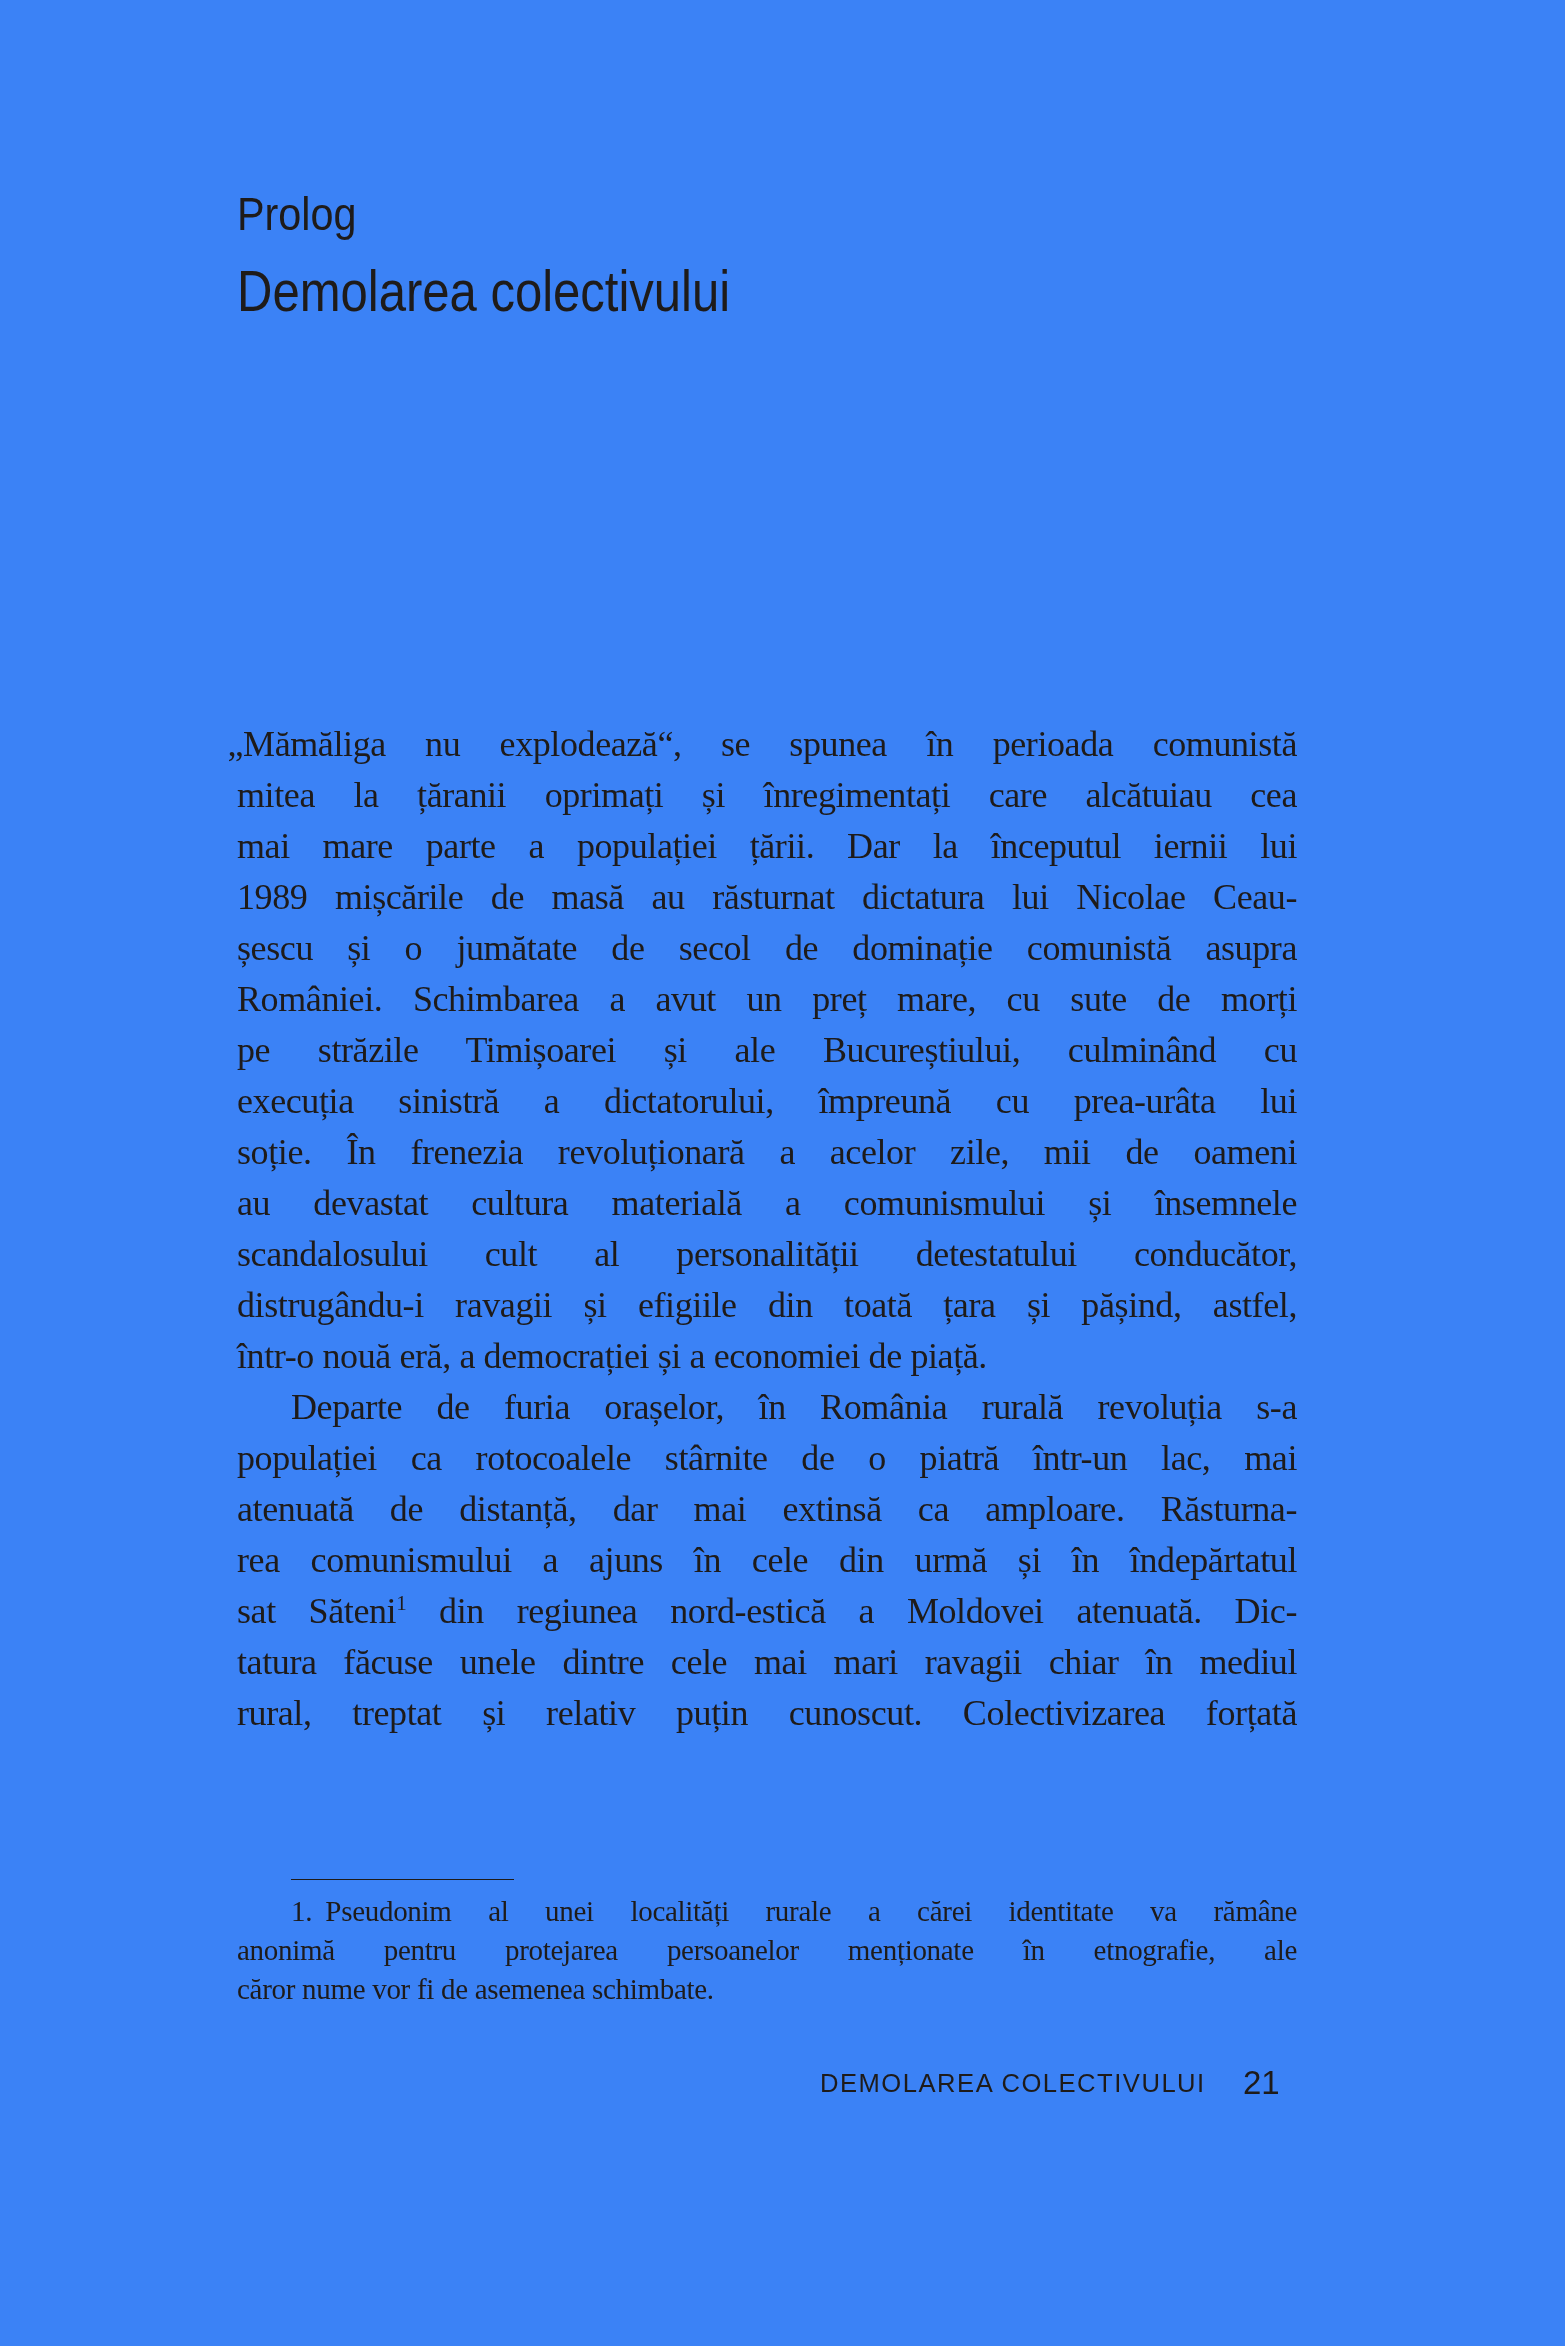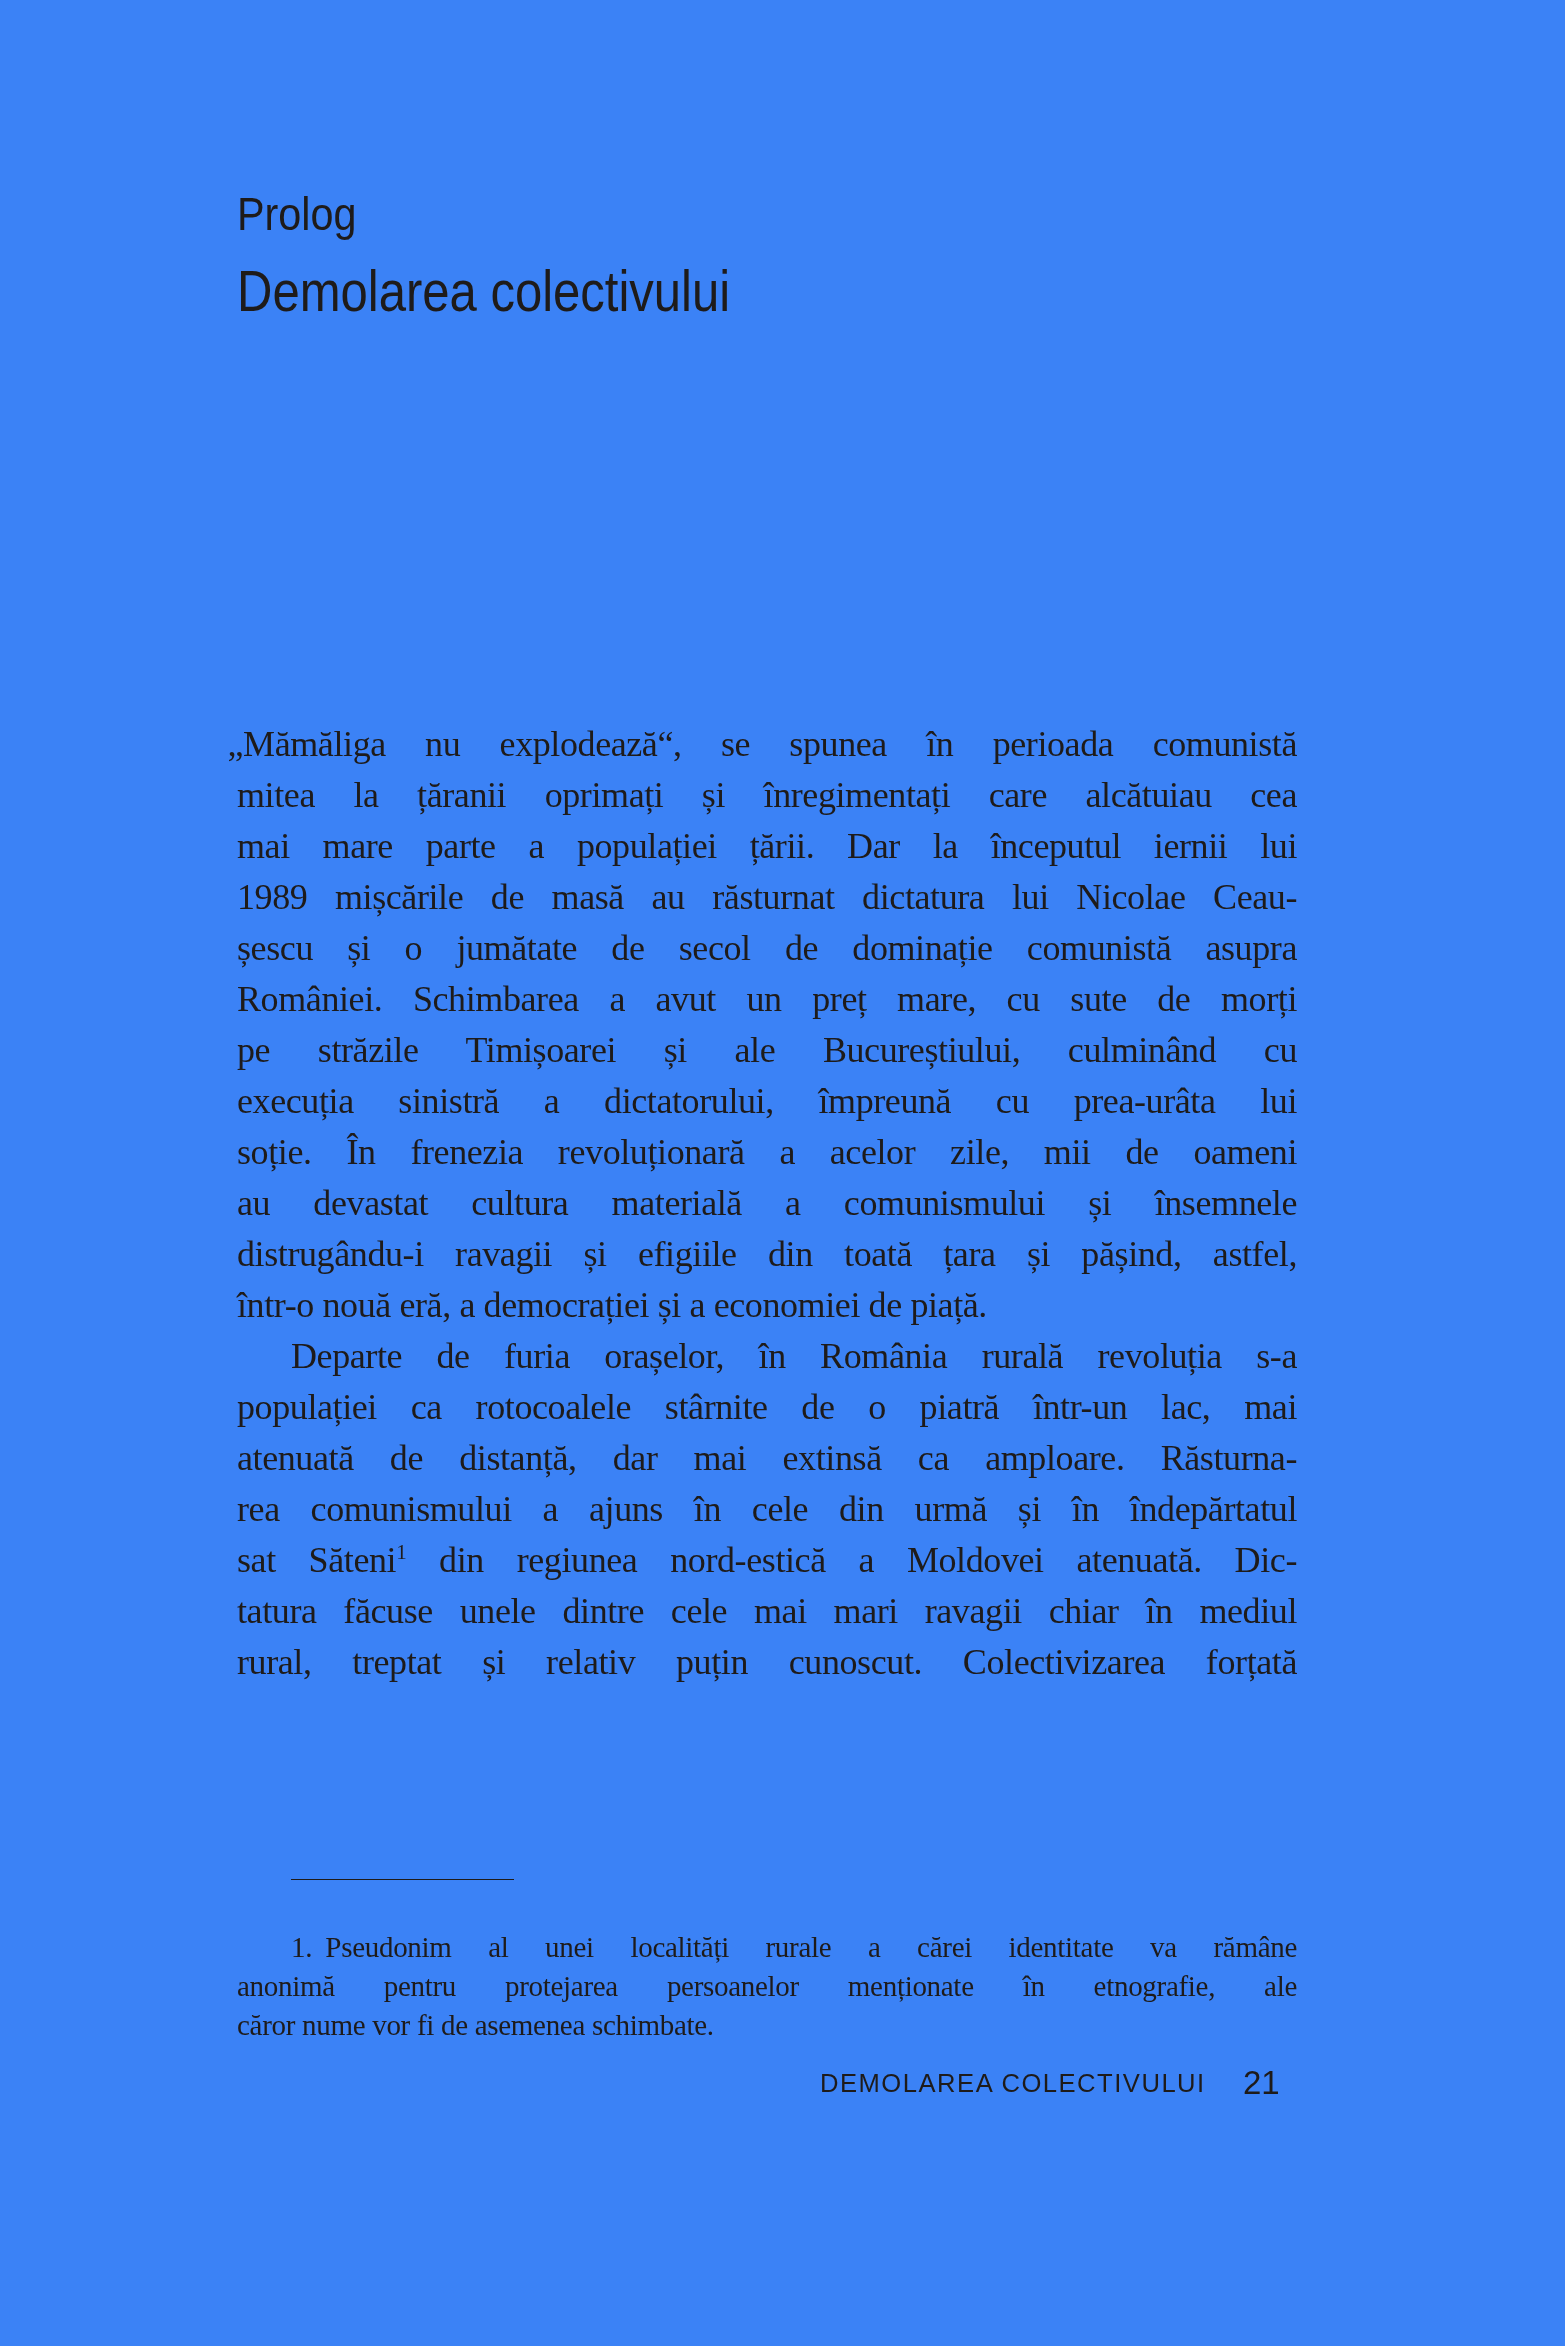--- a/index.html
+++ b/index.html
@@ -84,21 +84,20 @@
     border-top: 1.9px solid #1e1b1a;
   }
   .footnotes {
     position: absolute;
     left: 237px;
     top: 1892px;
     width: 1060px;
     font-family: "Liberation Serif", "DejaVu Serif", serif;
     font-size: 29px;
     letter-spacing: -0.3px;
-    margin-top: 36px;
   }
   .footnotes .fline {
     display: block;
     height: 39px;
     line-height: 39px;
     text-align: justify;
     text-align-last: justify;
     white-space: nowrap;
   }
   .footnotes .fline.first {
@@ -147,20 +146,21 @@
       <span class="line hang">„Mămăliga nu explodează“, se spunea în perioada comunistă</span>
       <span class="line">mitea la țăranii oprimați și înregimentați care alcătuiau cea</span>
       <span class="line">mai mare parte a populației țării. Dar la începutul iernii lui</span>
       <span class="line">1989 mișcările de masă au răsturnat dictatura lui Nicolae Ceau-</span>
       <span class="line">șescu și o jumătate de secol de dominație comunistă asupra</span>
       <span class="line">României. Schimbarea a avut un preț mare, cu sute de morți</span>
       <span class="line">pe străzile Timișoarei și ale Bucureștiului, culminând cu</span>
       <span class="line">execuția sinistră a dictatorului, împreună cu prea-urâta lui</span>
       <span class="line">soție. În frenezia revoluționară a acelor zile, mii de oameni</span>
       <span class="line">au devastat cultura materială a comunismului și însemnele</span>
+      <span class="line">scandalosului cult al personalității detestatului conducător,</span>
       <span class="line">distrugându-i ravagii și efigiile din toată țara și pășind, astfel,</span>
       <span class="line last">într-o nouă eră, a democrației și a economiei de piață.</span>
     </div>
     <div>
       <span class="line indent">Departe de furia orașelor, în România rurală revoluția s-a</span>
       <span class="line">populației ca rotocoalele stârnite de o piatră într-un lac, mai</span>
       <span class="line">atenuată de distanță, dar mai extinsă ca amploare. Răsturna-</span>
       <span class="line">rea comunismului a ajuns în cele din urmă și în îndepărtatul</span>
       <span class="line"><span>sat Săteni</span><span class="sup">1</span> <span>din regiunea nord-estică a Moldovei atenuată. Dic-</span></span>
       <span class="line">tatura făcuse unele dintre cele mai mari ravagii chiar în mediul</span>

